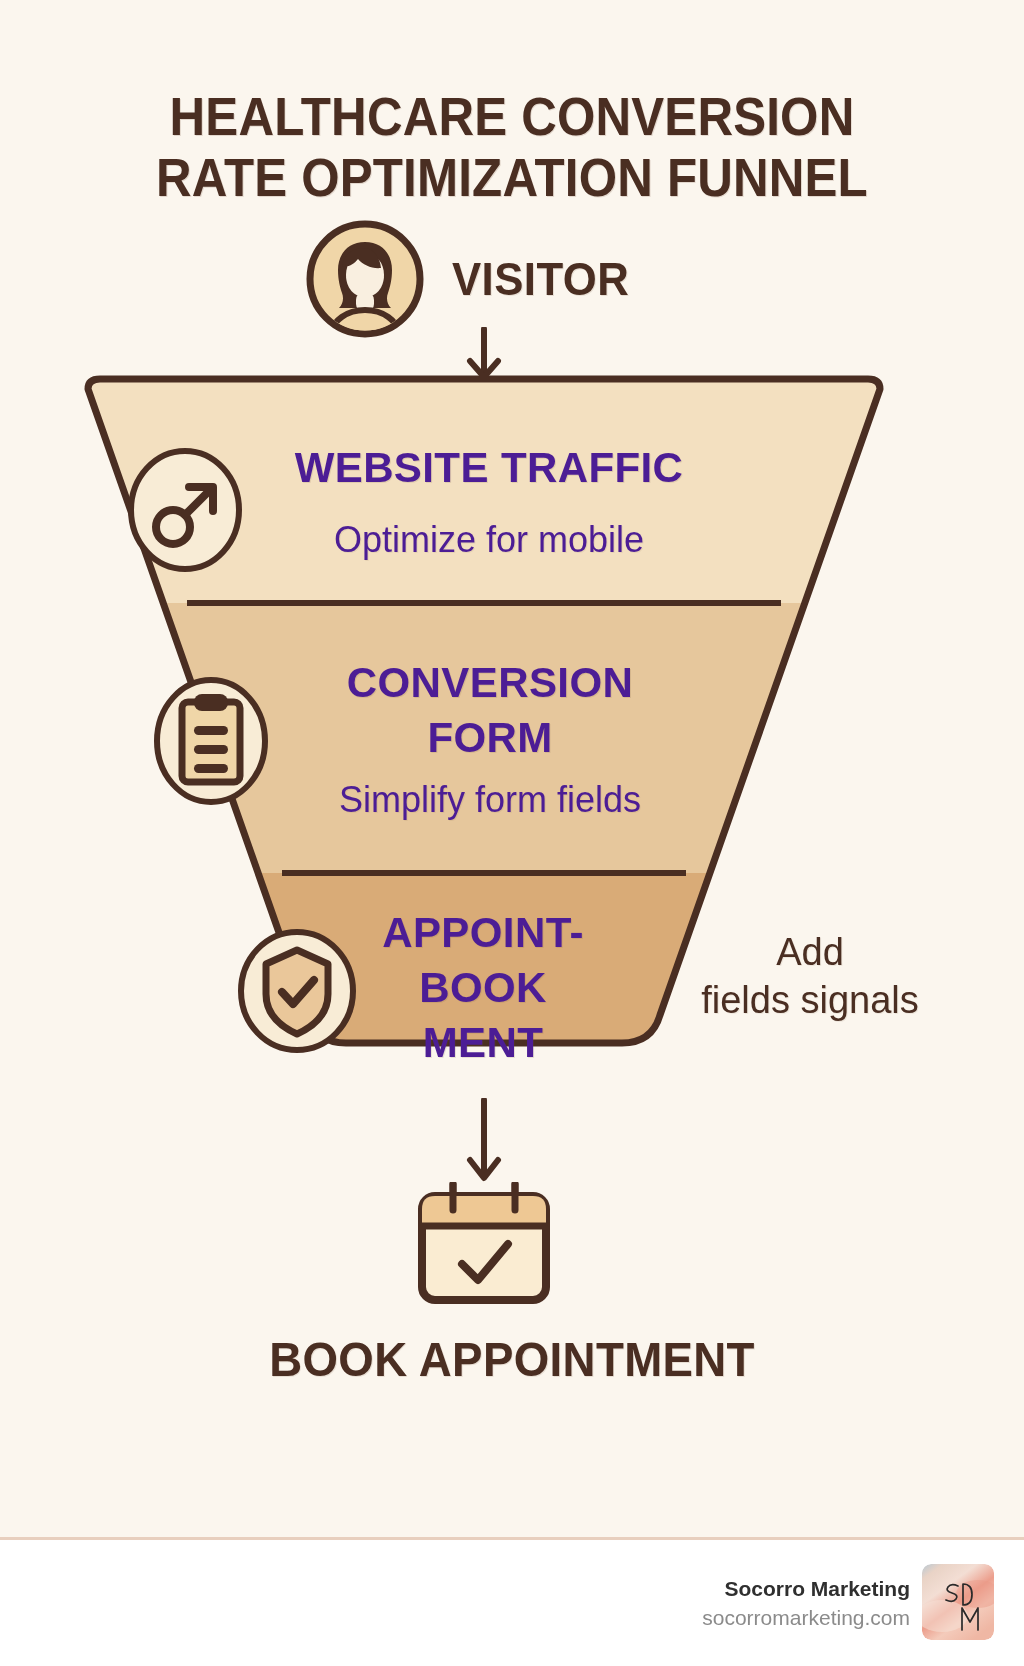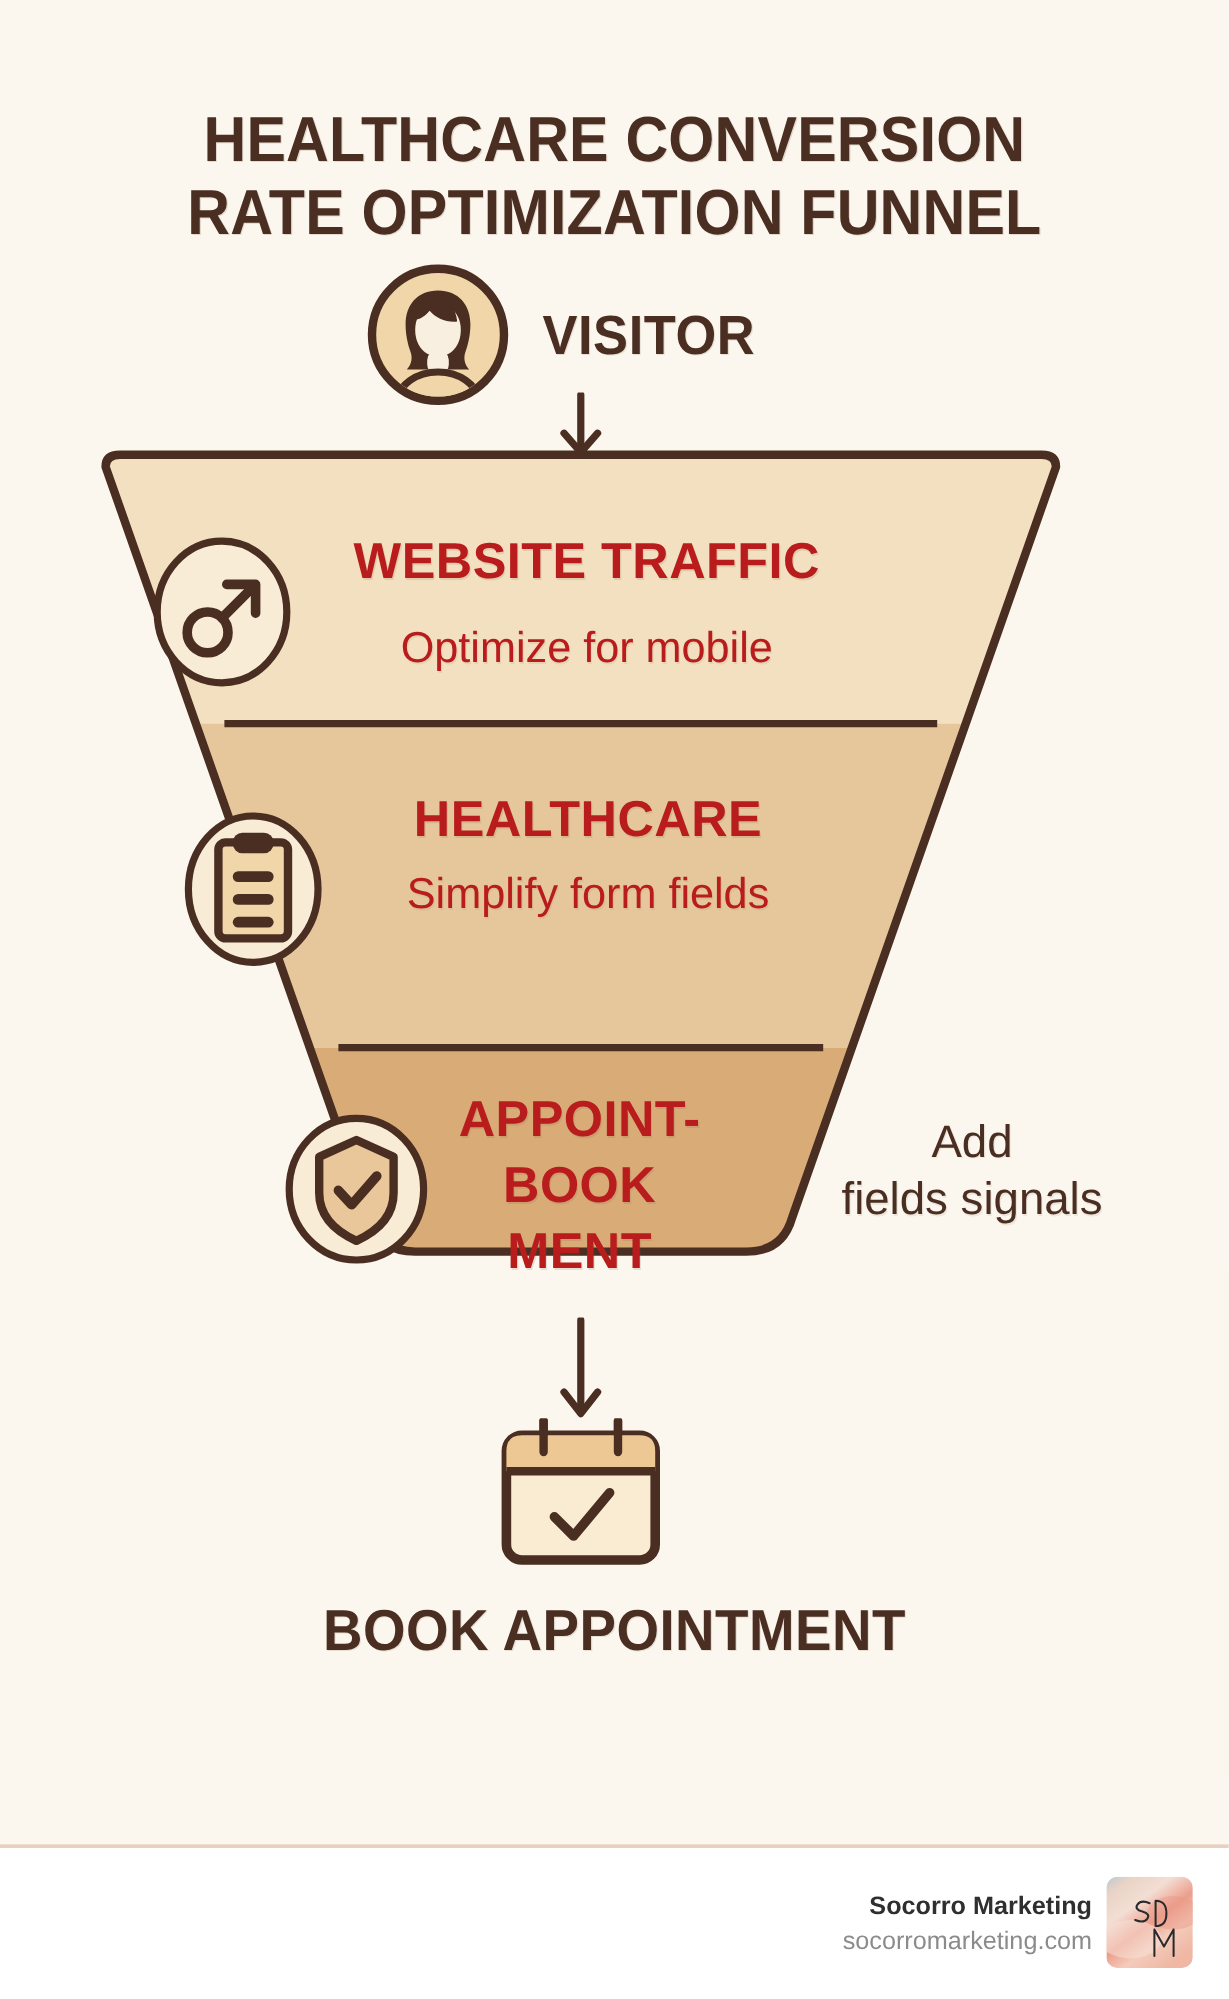--- a/index.html
+++ b/index.html
@@ -95,21 +95,21 @@
     left: 74px;
     top: 375px;
     width: 820px;
     height: 715px;
   }
 
   
   .seg-text {
     position: absolute;
     text-align: center;
-    color: #b91c1c;
+    color: #4c1d95;
     pointer-events: none;
   }
   .seg-title {
     font-family: "Liberation Sans Narrow", "Liberation Sans", sans-serif;
     font-weight: 700;
     letter-spacing: 0.4px;
     text-shadow: 1px 1px 0 rgba(120,85,60,0.15);
   }
   .seg-sub {
     font-family: "Liberation Sans Narrow", "Liberation Sans", sans-serif;
@@ -282,21 +282,22 @@
       <path d="M14 14 Q14 4 26 4 L794 4 Q806 4 806 14
                L586 640 Q578 668 548 668 L272 668 Q242 668 234 640 Z" fill="none" stroke="#4a2e22" stroke-width="7" stroke-linejoin="round"></path>
     </svg>
 
     <div class="seg-text seg1-text">
       <div class="seg-title">WEBSITE TRAFFIC</div>
       <div class="seg-sub">Optimize for mobile</div>
     </div>
 
     <div class="seg-text seg2-text">
-      <div class="seg-title">HEALTHCARE</div>
+      <div class="seg-title">CONVERSION</div>
+      <div class="seg-title">FORM</div>
       <div class="seg-sub">Simplify form fields</div>
     </div>
 
     <div class="seg-text seg3-text">
       <div class="seg-title">APPOINT-</div>
       <div class="seg-title">BOOK</div>
       <div class="seg-title">MENT</div>
     </div>
 
     <div class="side-note">

